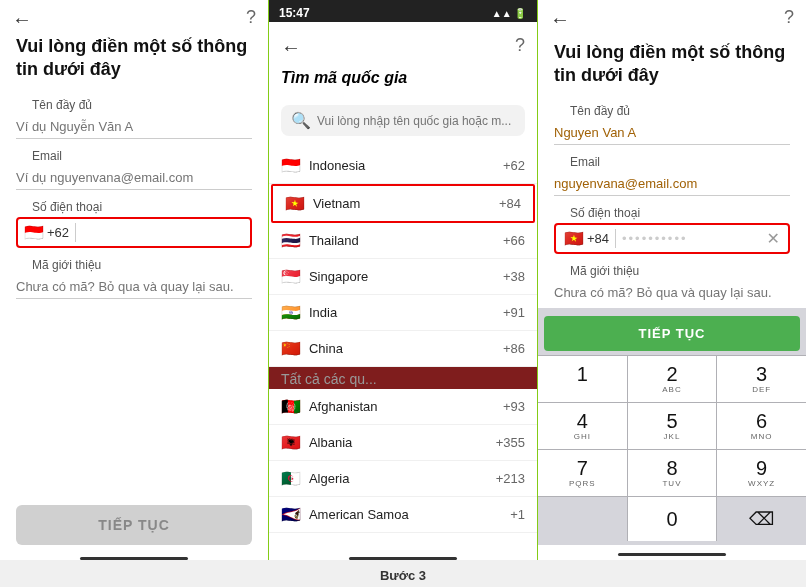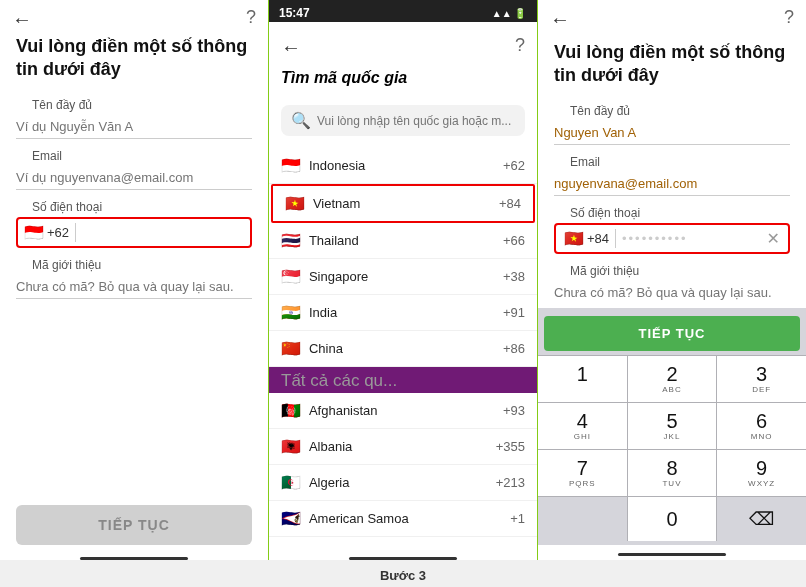--- a/index.html
+++ b/index.html
@@ -218,24 +218,24 @@
       flex: 1;
       margin-left: 8px;
     }
 
     .country-code {
       font-size: 13px;
       color: #666;
     }
 
     .section-label {
-      font-size: 17px;
+      font-size: 14px;
       color: #999;
       padding: 4px 12px 2px;
-      background: #701a75;
+      background: #7f1d1d;
     }
 
     
     .phone-box-active {
       border: 2px solid #e00;
       border-radius: 4px;
       padding: 4px 8px;
       display: flex;
       align-items: center;
       gap: 6px;

